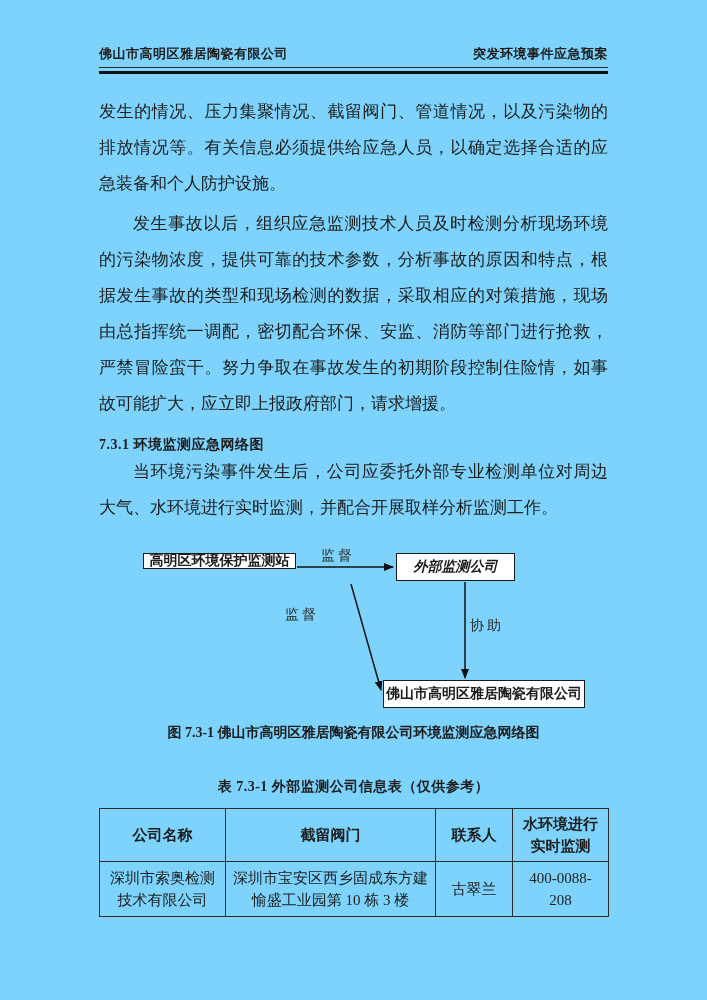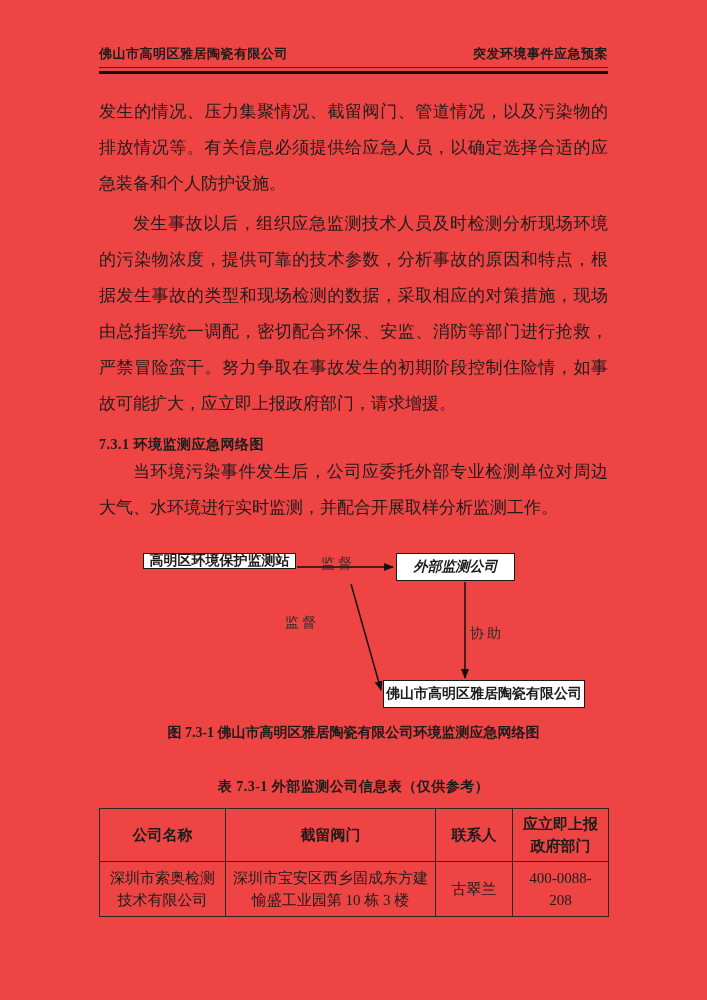--- a/index.html
+++ b/index.html
@@ -2,21 +2,21 @@
 <html><head>
 <meta charset="utf-8">
 <style>
   * { margin: 0; padding: 0; box-sizing: border-box; }
   html, body { background: #888; }
   .page {
     position: relative;
     width: 707px;
     height: 1000px;
     margin: 0 auto;
-    background: #ef4444;
+    background: #7dd3fc;
     font-family: "Liberation Serif", "DejaVu Serif", serif;
     color: #1c1c1c;
     overflow: hidden;
   }
   .content { margin: 0 99px; width: 509px; }
 
   
   .hdr-row {
     padding-top: 45px;
     display: flex;
@@ -63,21 +63,20 @@
   }
   .n1 { left: 44px;  top: 7px;   width: 153px; height: 16px; }
   .n2 { left: 297px; top: 7px;   width: 119px; height: 28px; font-style: italic; }
   .n3 { left: 284px; top: 134px; width: 202px; height: 28px; }
   .dlabel {
     position: absolute;
     font-size: 14px;
     letter-spacing: 3px;
     background: transparent;
     color: #2a2a2a;
-    margin-top: 8px;
   }
   .l-top  { left: 222px; top: 1px; }
   .l-diag { left: 186px; top: 60px; }
   .l-assist { left: 371px; top: 71px; }
 
   .fig-caption {
     margin-top: 8px;
     text-align: center;
     font-weight: bold;
     font-size: 14px;
@@ -168,21 +167,21 @@
         <col class="col1">
           <col class="col2">
           <col class="col3">
           <col class="col4">
       </colgroup>
       <thead>
         <tr>
           <th>公司名称</th>
           <th>截留阀门</th>
           <th>联系人</th>
-          <th>应立即上报政府部门</th>
+          <th>水环境进行实时监测</th>
         </tr>
       </thead>
       <tbody>
         <tr>
           <td>深圳市索奥检测技术有限公司</td>
           <td>深圳市宝安区西乡固成东方建愉盛工业园第 10 栋 3 楼</td>
           <td class="contact-cell">古翠兰</td>
           <td>400-0088-208</td>
         </tr>
       </tbody>

